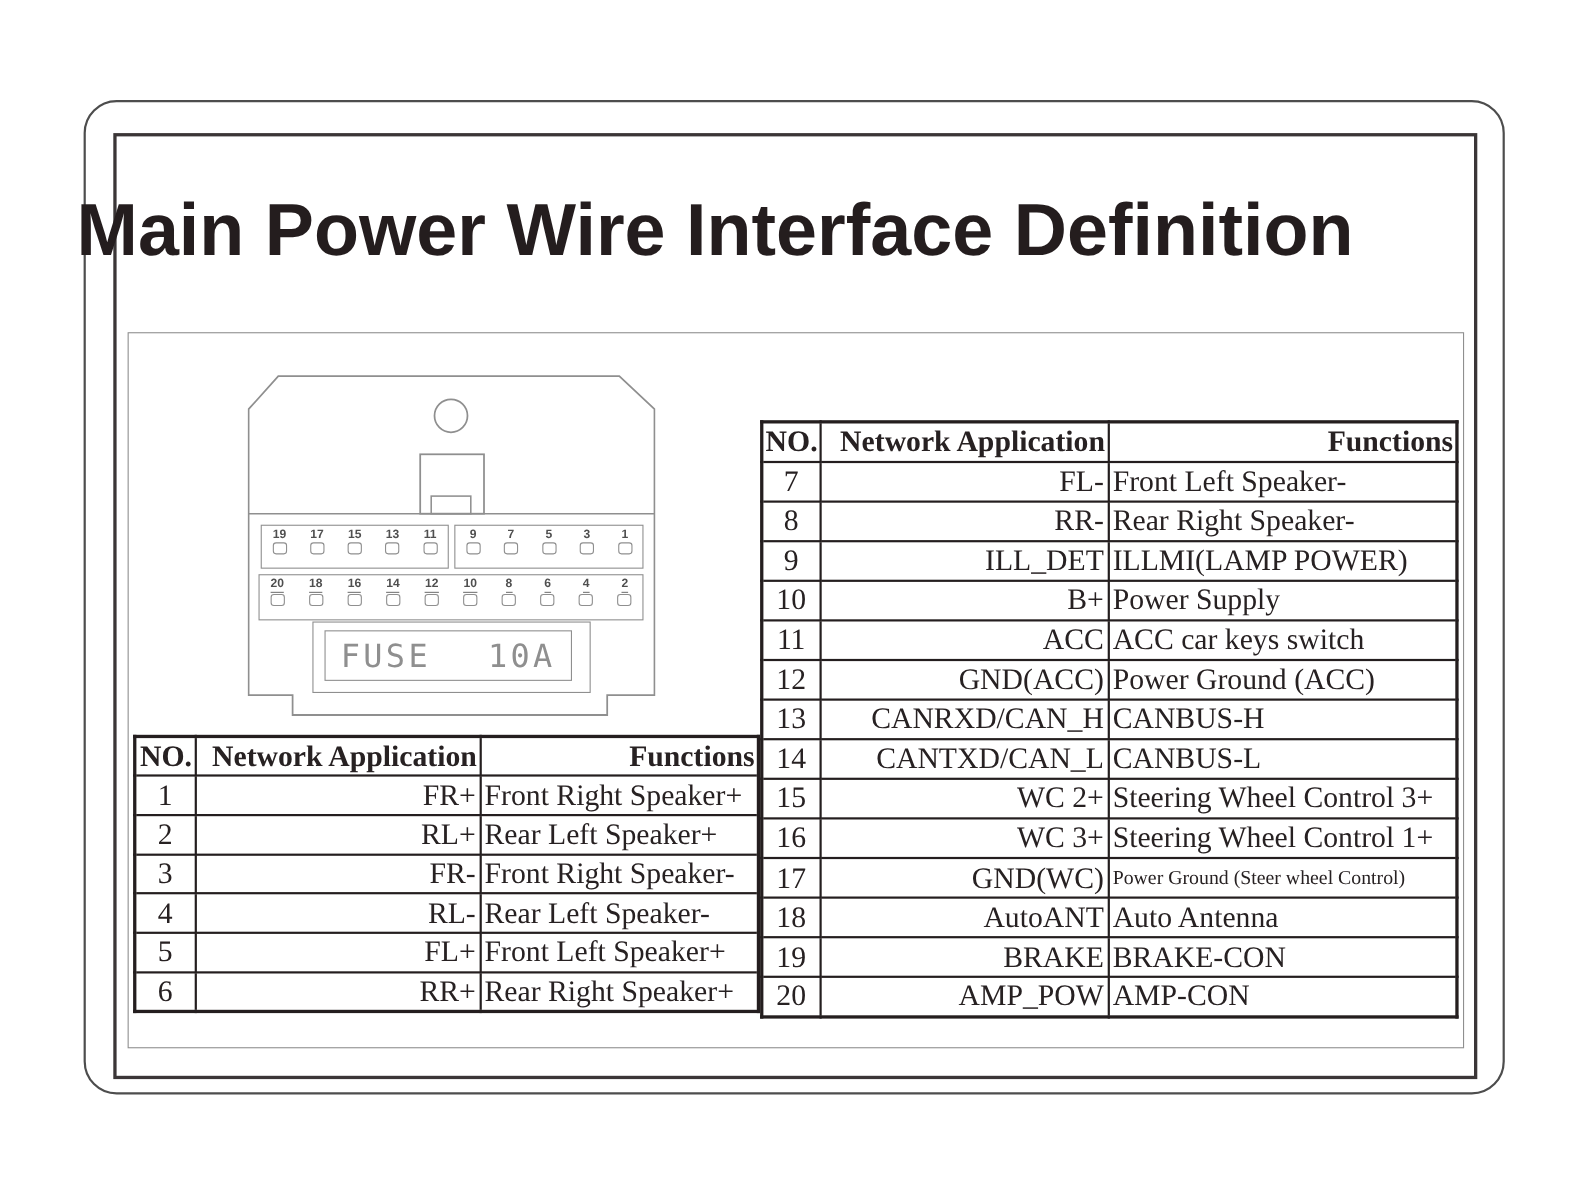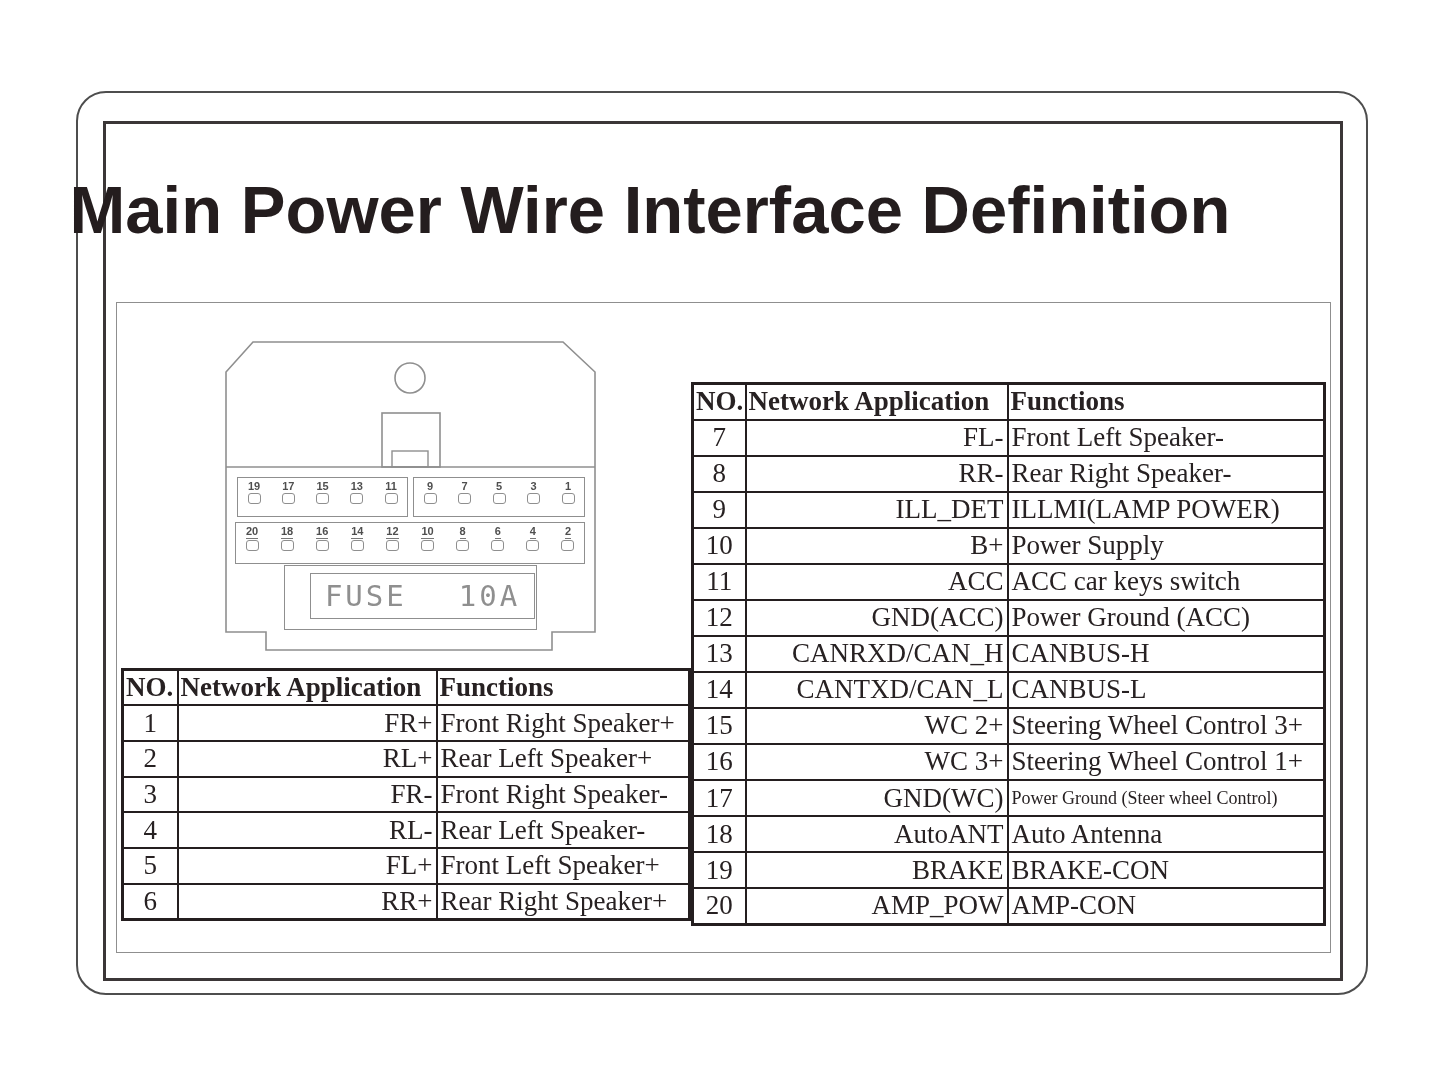--- a/index.html
+++ b/index.html
@@ -42,37 +42,37 @@
   .pin-underline .pin-num { border-bottom:1.3px solid #777; padding-bottom:1px; }
   .pin-sq {
     width:13px; height:11px; border:1.4px solid #8f8f8f; border-radius:3px;
     margin-top:1px; background:#fff; box-sizing:border-box;
   }
   .fuse-outer {
     position:absolute; left:284px; top:565px; width:253px; height:65px;
     border:1.4px solid #8f8f8f; box-sizing:border-box;
   }
   .fuse-inner {
-    position:absolute; left:310px; top:573px; width:225px; height:46px;
+    position:absolute; left:295px; top:573px; width:225px; height:46px;
     border:1.4px solid #8f8f8f; box-sizing:border-box;
     display:flex; align-items:center; justify-content:center; gap:52px;
     font-family:"DejaVu Sans Mono", monospace; font-size:29px; color:#8f8f8f;
     letter-spacing:3px;
   }
 
   .wire-table {
     position:absolute; border-collapse:collapse; table-layout:fixed;
     background:#fff; font-family:"Liberation Serif", serif; font-size:27px;
     color:#272122; border:3px solid #241e1f;
   }
   .wire-table th, .wire-table td {
     border:2.2px solid #241e1f; vertical-align:middle;
     overflow:hidden; white-space:nowrap; padding:0 3px;
   }
-  .wire-table th { font-weight:bold; text-align:left; padding:0 2px; }
+  .wire-table th { font-weight:bold; text-align:right; padding:0 2px; }
   .cell-no  { text-align:center; padding:0 2px; }
   .cell-app { text-align:right; padding:0 4px 0 7px; }
   .cell-func{ text-align:left; padding:0 3px 0 5px; }
   .cell-func-small { font-size:18px; padding:0 2px 0 4px; }
   #left-table  { left:121px; top:668px; width:567px; height:250px; }
   #right-table { left:691px; top:382px; width:632px; height:541px; }
   #left-table tr  { height:35.7px; }
   #right-table tr { height:36.05px; }
 </style>
 </head>

